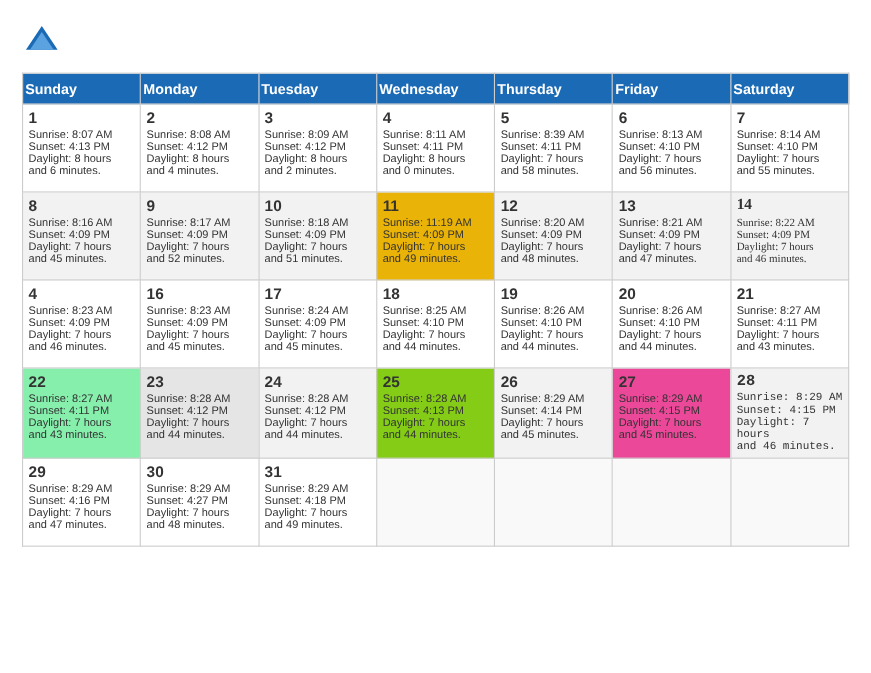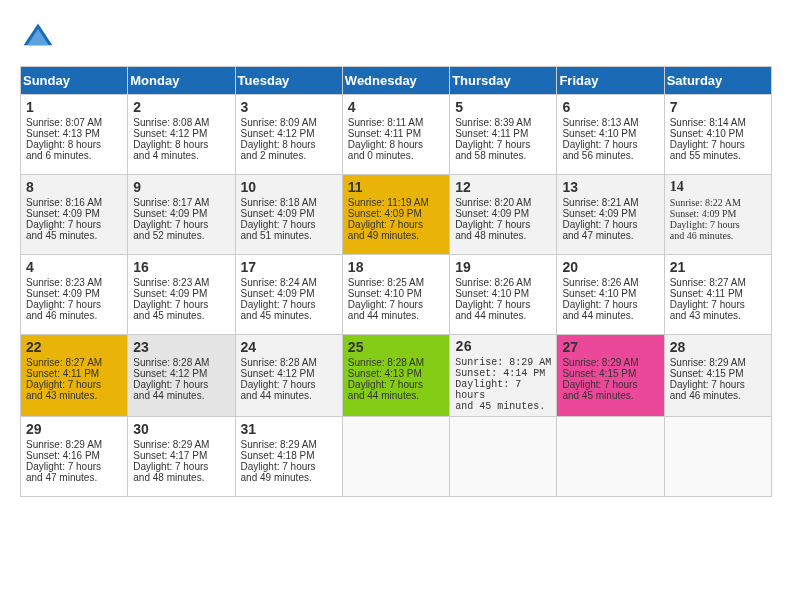--- a/index.html
+++ b/index.html
@@ -262,21 +262,21 @@
         </td>
         <td>
           <span class="day-num">21</span>
           <div>Sunrise: 8:27 AM</div>
           <div>Sunset: 4:11 PM</div>
           <div>Daylight: 7 hours</div>
           <div>and 43 minutes.</div>
         </td>
       </tr>
       <tr>
-        <td style="background: #eab308;">
+        <td style="background: #86efac;">
           <span class="day-num">22</span>
           <div>Sunrise: 8:27 AM</div>
           <div>Sunset: 4:11 PM</div>
           <div>Daylight: 7 hours</div>
           <div>and 43 minutes.</div>
         </td>
         <td style="background: #e5e5e5;">
           <span class="day-num">23</span>
           <div>Sunrise: 8:28 AM</div>
           <div>Sunset: 4:12 PM</div>
@@ -290,54 +290,54 @@
           <div>Daylight: 7 hours</div>
           <div>and 44 minutes.</div>
         </td>
         <td style="background: #84cc16;">
           <span class="day-num">25</span>
           <div>Sunrise: 8:28 AM</div>
           <div>Sunset: 4:13 PM</div>
           <div>Daylight: 7 hours</div>
           <div>and 44 minutes.</div>
         </td>
-        <td style="background: rgb(242, 242, 242); font-family: Liberation Mono, monospace;">
+        <td style="background: rgb(242, 242, 242);">
           <span class="day-num">26</span>
           <div>Sunrise: 8:29 AM</div>
           <div>Sunset: 4:14 PM</div>
           <div>Daylight: 7 hours</div>
           <div>and 45 minutes.</div>
         </td>
         <td style="background: #ec4899;">
           <span class="day-num">27</span>
           <div>Sunrise: 8:29 AM</div>
           <div>Sunset: 4:15 PM</div>
           <div>Daylight: 7 hours</div>
           <div>and 45 minutes.</div>
         </td>
-        <td style="background: rgb(242, 242, 242);">
+        <td style="background: rgb(242, 242, 242); font-family: Liberation Mono, monospace;">
           <span class="day-num">28</span>
           <div>Sunrise: 8:29 AM</div>
           <div>Sunset: 4:15 PM</div>
           <div>Daylight: 7 hours</div>
           <div>and 46 minutes.</div>
         </td>
       </tr>
       <tr>
         <td>
           <span class="day-num">29</span>
           <div>Sunrise: 8:29 AM</div>
           <div>Sunset: 4:16 PM</div>
           <div>Daylight: 7 hours</div>
           <div>and 47 minutes.</div>
         </td>
         <td>
           <span class="day-num">30</span>
           <div>Sunrise: 8:29 AM</div>
-          <div>Sunset: 4:17 PM</div>
+          <div>Sunset: 4:27 PM</div>
           <div>Daylight: 7 hours</div>
           <div>and 48 minutes.</div>
         </td>
         <td>
           <span class="day-num">31</span>
           <div>Sunrise: 8:29 AM</div>
           <div>Sunset: 4:18 PM</div>
           <div>Daylight: 7 hours</div>
           <div>and 49 minutes.</div>
         </td>

